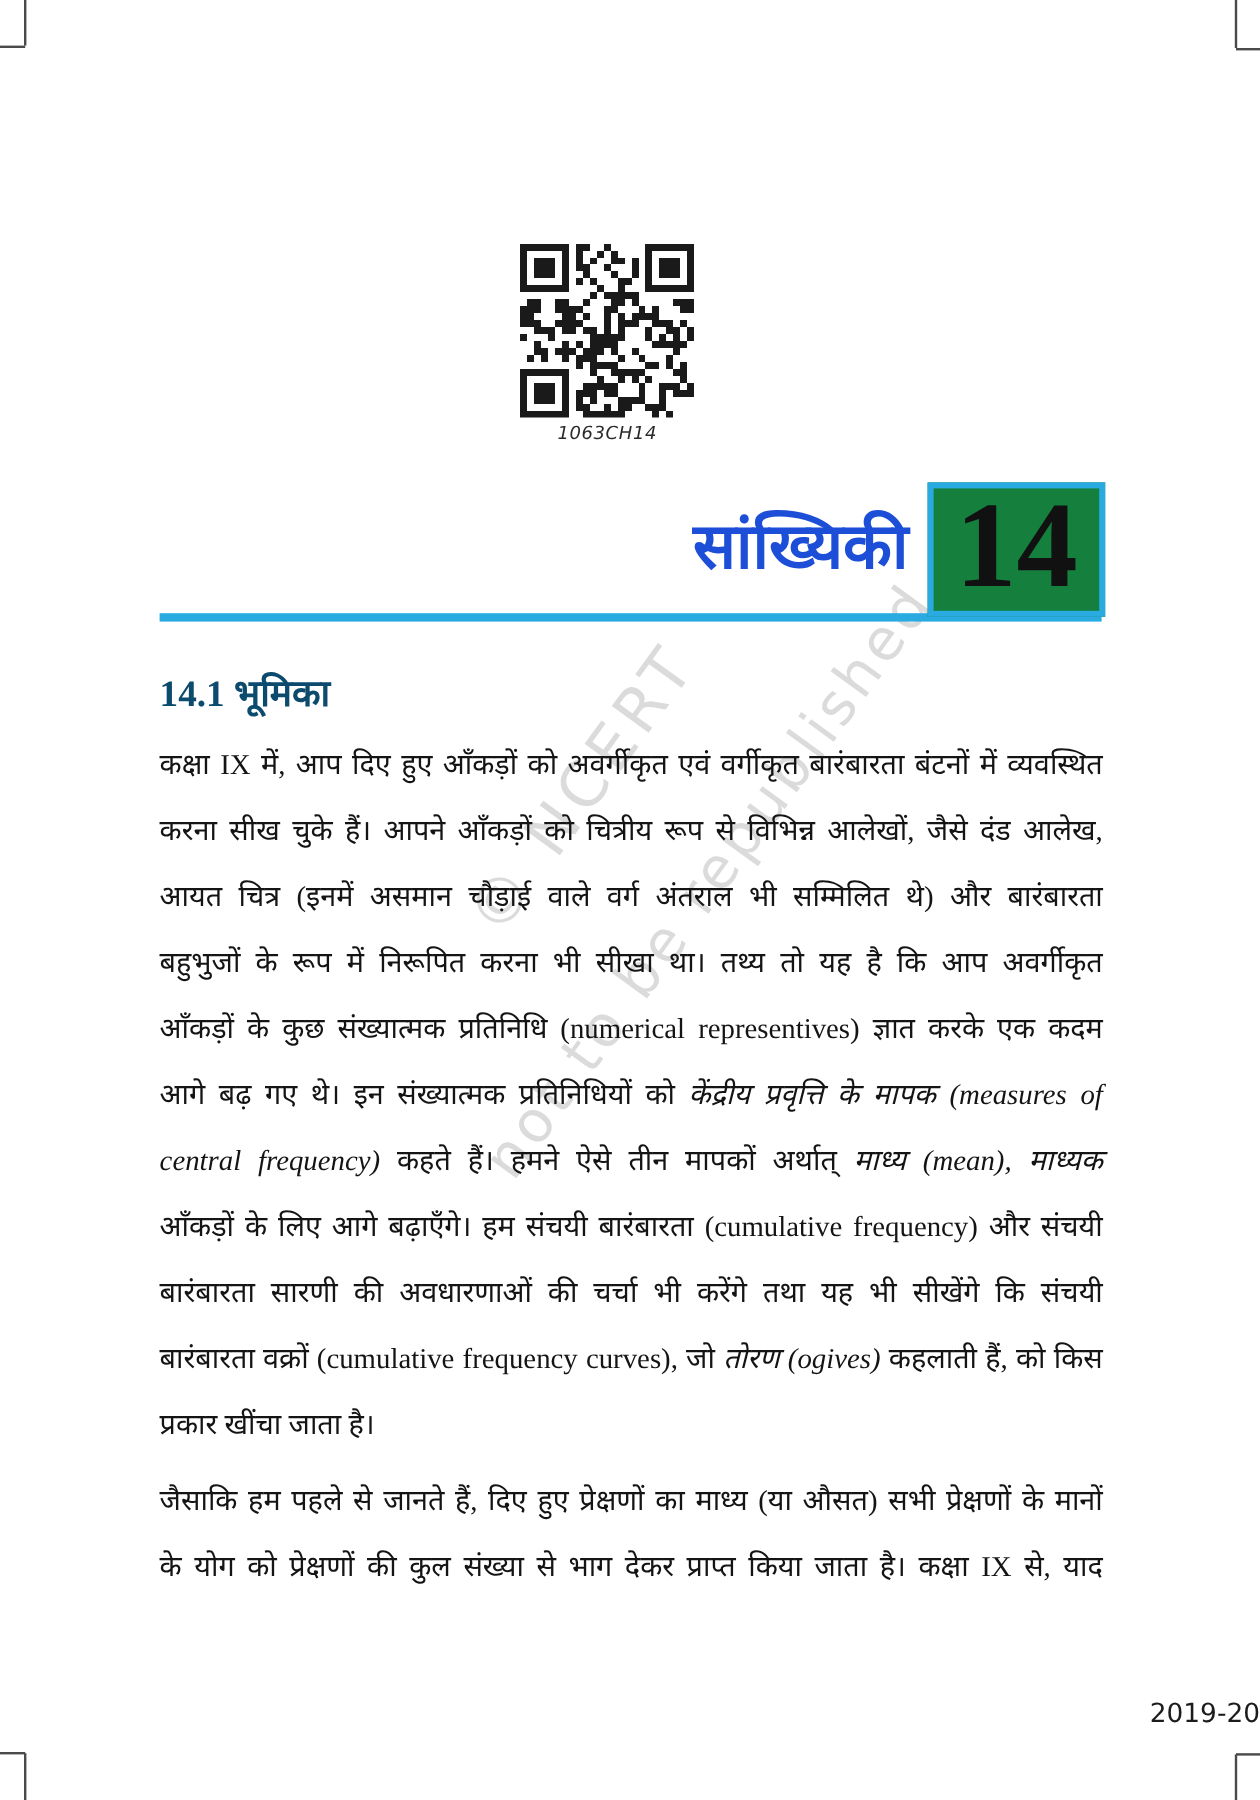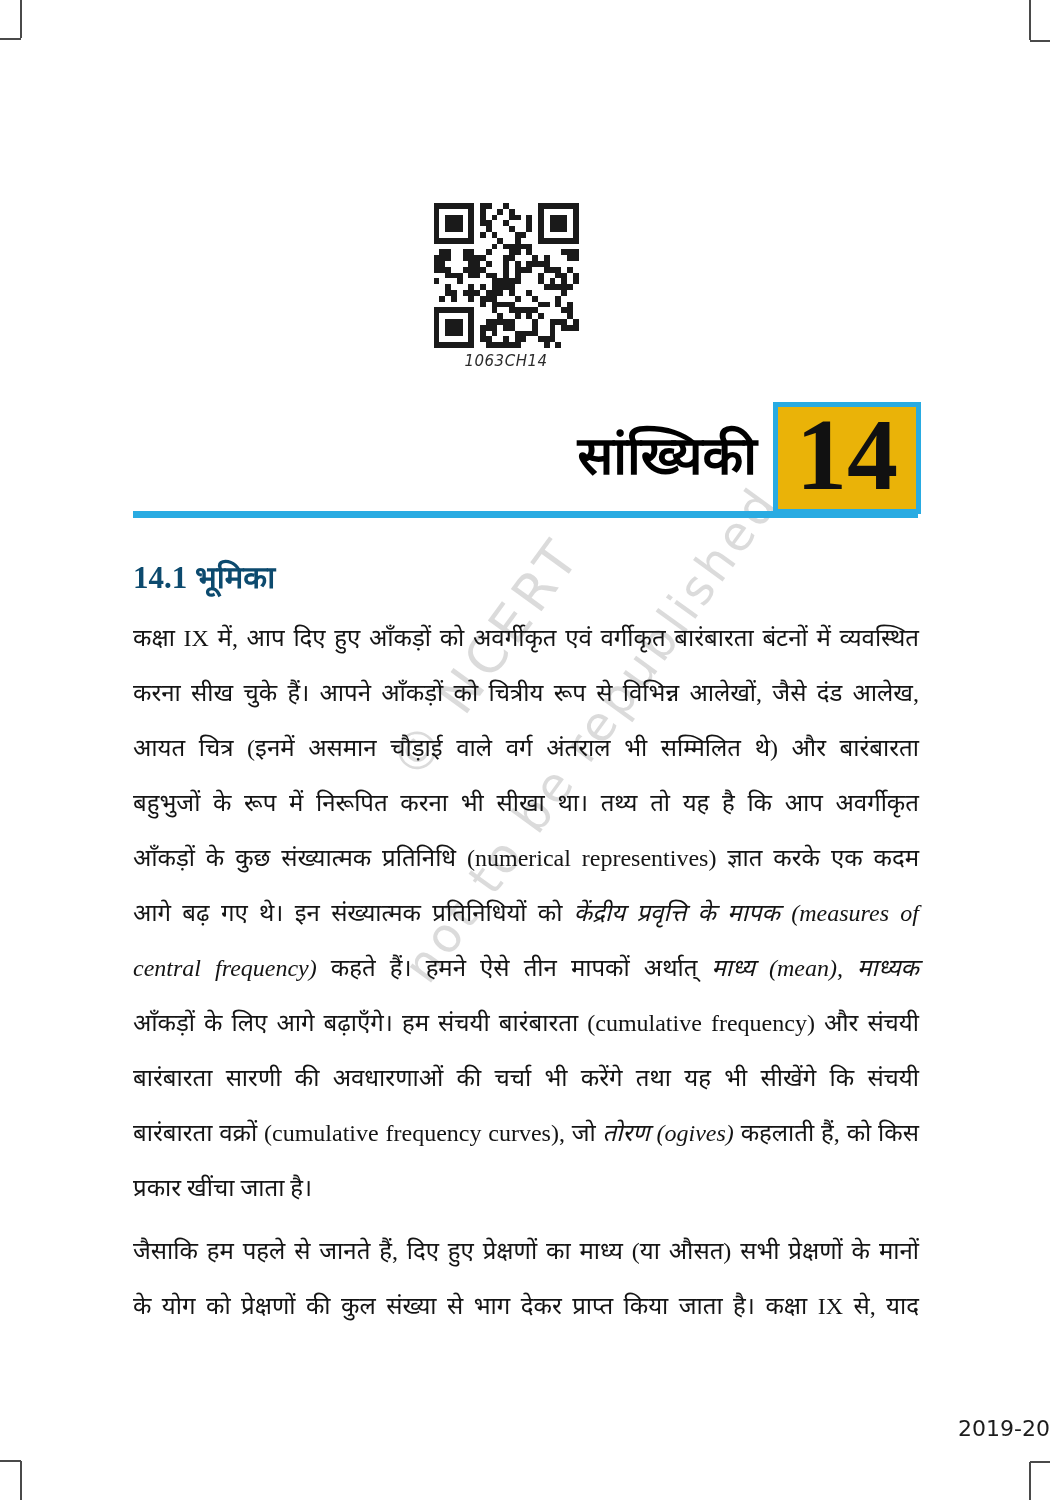--- a/index.html
+++ b/index.html
@@ -12,25 +12,25 @@
 
   
   #qr-wrap{position:absolute;left:432px;top:203px;width:148px;text-align:center;font-style:italic;}
   #qr-svg{width:148px;height:145px;display:block;}
   #qr-caption{margin-top:4px;font-family:"DejaVu Sans","Liberation Sans",sans-serif;
     font-size:15px;color:#2b2b2b;letter-spacing:0.5px;}
 
   
   #chapter-title{
     position:absolute;top:430px;right:293px;font-size:53px;font-weight:bold;
-    color:#000000;line-height:1;
+    color:#1d4ed8;line-height:1;
   }
   #chapter-number-box{
     position:absolute;left:773px;top:402px;width:138px;height:102px;
-    border:5px solid #29abe2;background:#eab308;display:flex;align-items:center;justify-content:center;
+    border:5px solid #29abe2;background:#15803d;display:flex;align-items:center;justify-content:center;
     z-index:2;
   }
   #chapter-number{font-size:102px;font-weight:bold;color:#111;line-height:1;margin-top:-6px;}
   #title-rule{position:absolute;left:133px;top:511px;width:785px;height:7px;background:#29abe2;z-index:1;}
 
   
   #watermark{
     position:absolute;left:150px;top:560px;width:760px;z-index:0;
     transform:rotate(-54deg);transform-origin:50% 50%;
     text-align:center;color:rgba(175,175,175,0.45);

